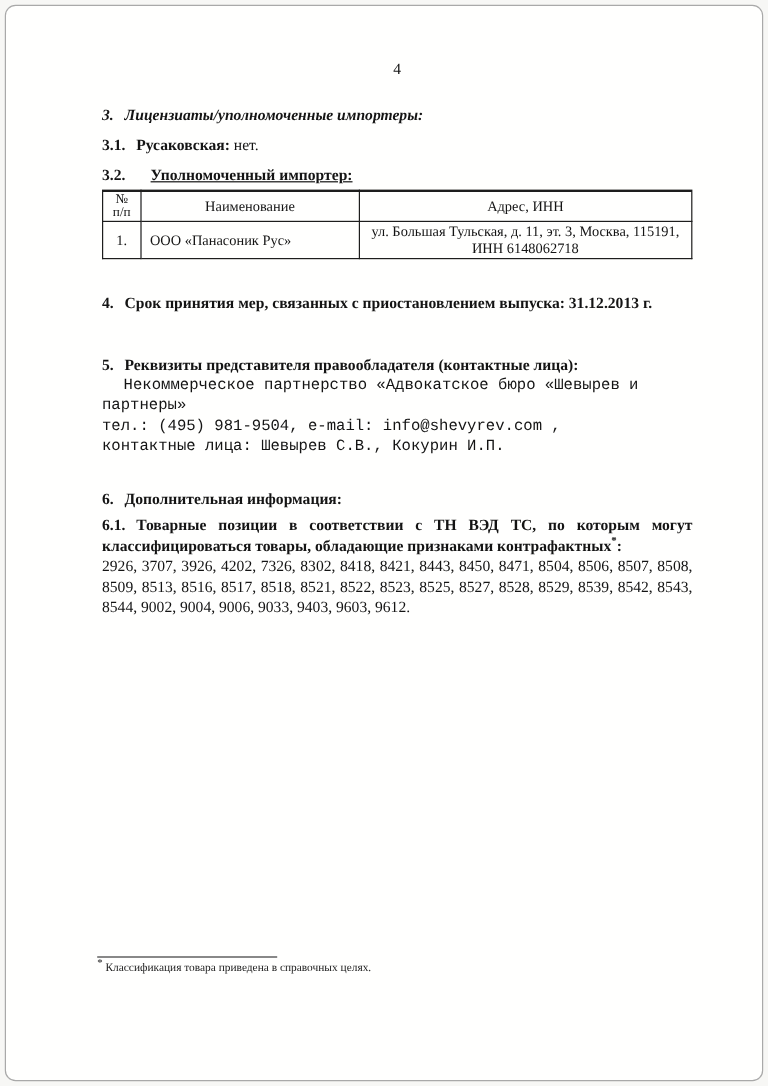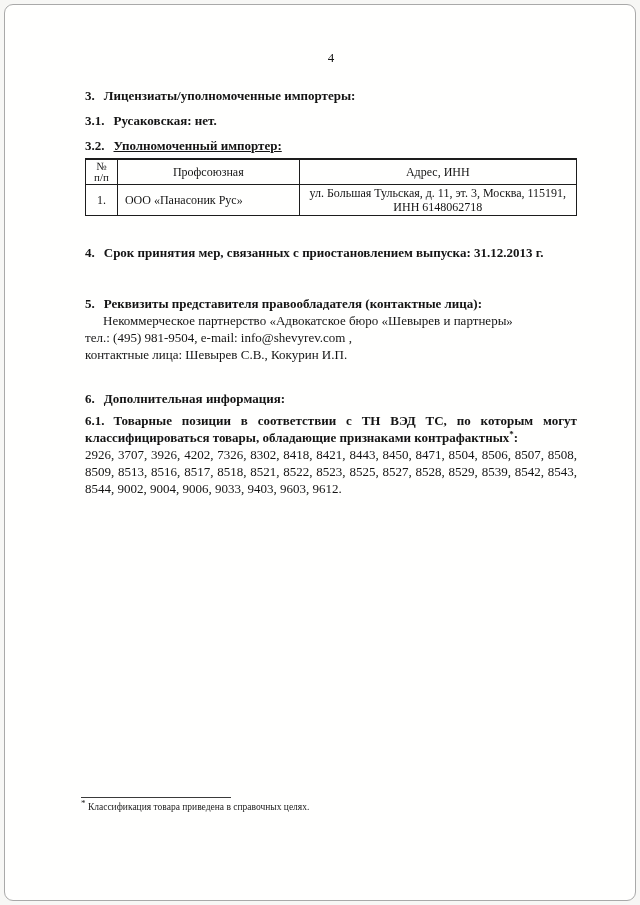--- a/index.html
+++ b/index.html
@@ -16,45 +16,45 @@
     background: #fffffe;
     border: 1px solid #a9a9a9;
     border-radius: 9px;
     overflow: hidden;
   }
   .content {
     position: absolute; left: 80px; top: 0; width: 492px;
     font-size: 13px; line-height: 17px;
   }
   .b { font-weight: bold; }
-  .r { font-weight: bold; }
-  .u { text-decoration: underline; }
+  .r { font-weight: normal; }
+  .u { text-decoration: underline; margin-left: 12px; }
   .num { display: inline-block; margin-right: 9px; }
   .page-num { text-align: center; padding-top: 44px; }
-  .sec3 { margin-top: 21px; }
+  .sec3 { margin-top: 21px; font-style: italic; }
   .sub  { margin-top: 8px; }
 
   table {
     border-collapse: collapse; width: 100%;
     margin-top: 4px;
     font-size: 12px; line-height: 14px;
   }
   table, th, td { border: 1px solid #1d1d1d; }
   table { border-top-width: 2px; }
   th, td { padding: 1px 4px; vertical-align: middle; text-align: center; font-weight: normal; }
   col.c1 { width: 32px; }
   col.c2 { width: 182px; }
   col.c3 { width: 278px; }
   .hdr1 { font-size: 11px; line-height: 11px; }
   td.name { text-align: left; padding-left: 7px; }
   .prewrap { white-space: pre-line; }
 
   .sec4 { margin-top: 28px; }
   .sec5 { margin-top: 34px; }
-  .s5line { margin: 0; }
+  .s5line { margin: 0; font-family: Liberation Mono, monospace; }
   .indent { text-indent: 18px; }
   .sec6 { margin-top: 27px; }
   .sec61 { margin-top: 5px; text-align: justify; }
   .codes { text-align: justify; }
   sup { font-size: 9px; vertical-align: super; line-height: 0; }
 
   .footnote { position: absolute; left: 76px; top: 792px; width: 492px; }
   .fn-rule { width: 150px; border-top: 1px solid #3a3a3a; margin-bottom: 3px; }
   .fn-text { font-size: 9.5px; line-height: 12px; color: #222; }
 </style>
@@ -75,21 +75,21 @@
     <table>
       <colgroup>
           <col class="c1">
           <col class="c2">
           <col class="c3">
         </colgroup>
       <thead>
         <tr>
           <th class="prewrap hdr1">№
 п/п</th>
-          <th>Профсоюзная</th>
+          <th>Наименование</th>
           <th>Адрес, ИНН</th>
         </tr>
       </thead>
       <tbody>
         <tr>
           <td>1.</td>
           <td class="name">ООО «Панасоник Рус»</td>
           <td class="prewrap">ул. Большая Тульская, д. 11, эт. 3, Москва, 115191,
 ИНН 6148062718</td>
         </tr>

